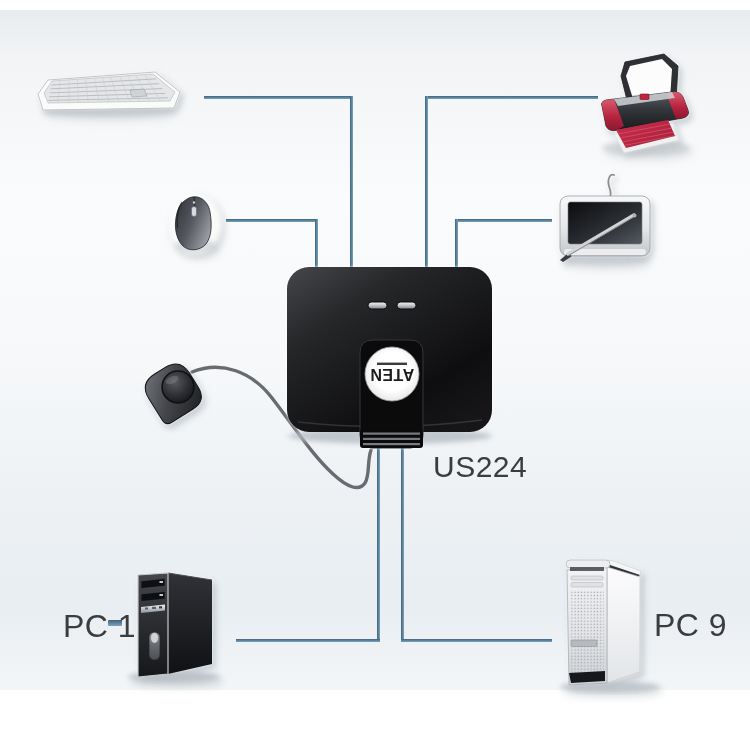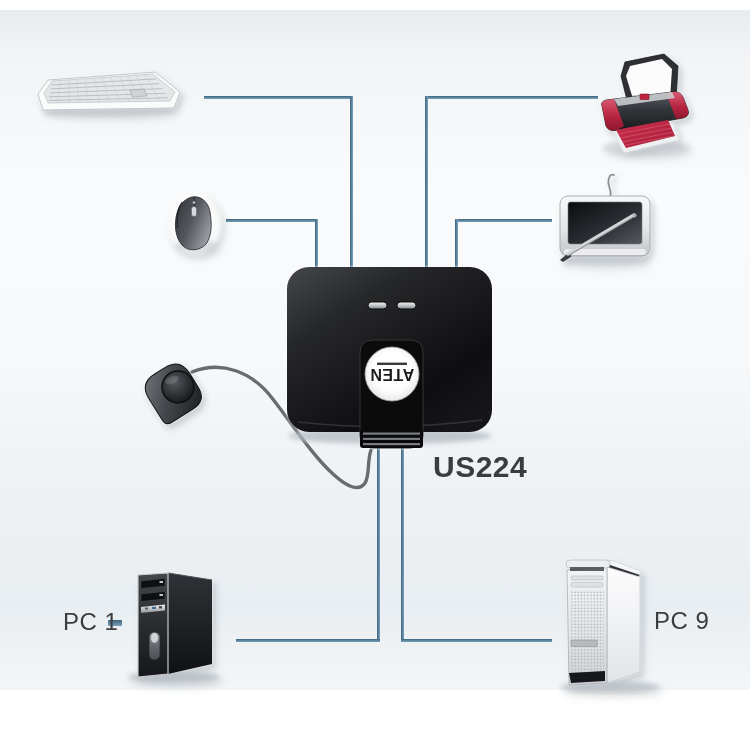--- a/index.html
+++ b/index.html
@@ -9,21 +9,21 @@
     background:linear-gradient(180deg,#e8ecef 0%,#f2f4f6 7%,#fafbfc 28%,#f6f8fa 52%,
                #edf1f4 72%,#e9eef2 88%,#f3f6f8 100%);}
   .h-line{position:absolute;height:3px;background:linear-gradient(180deg,#40627b 0%,#5d87a2 55%,#7ba2ba 100%);}
   .v-line{position:absolute;width:3px;background:linear-gradient(90deg,#40627b 0%,#5d87a2 55%,#7ba2ba 100%);}
   .stub{position:absolute;background:linear-gradient(180deg,#40627b,#7ba2ba);border-radius:1px;}
   .dev{position:absolute;filter:drop-shadow(0 0 1.5px rgba(255,255,255,.9))
         drop-shadow(3px 4px 3px rgba(96,108,120,.30));}
   .flat{position:absolute;}
   .lbl{position:absolute;color:#3b3c3e;letter-spacing:.5px;line-height:1;}
   .lbl-model{font-size:30px;}
-  .lbl-pc{font-size:24px;}
+  .lbl-pc{font-size:32px;}
 </style>
 </head>
 <body>
 
 <div class="canvas">
 
   <div class="bg-panel"></div>
 
   <svg width="0" height="0" style="position:absolute" aria-hidden="true">
     <defs>
@@ -236,17 +236,17 @@
     <rect x="95" y="180.5" width="57" height="2.2" fill="#85888c" opacity="0.9"></rect>
     <rect x="95" y="185.8" width="57" height="2.2" fill="#85888c" opacity="0.9"></rect>
     <rect x="95" y="191" width="57" height="2.2" fill="#85888c" opacity="0.9"></rect>
     <circle cx="124" cy="122" r="27" fill="url(#logoGrad)" stroke="#9fa1a4" stroke-width="0.8"></circle>
     <g transform="rotate(180 124 122)">
       <text x="124" y="127" text-anchor="middle" font-family="Liberation Sans, sans-serif" font-size="16" font-weight="bold" fill="#1c1c1e" letter-spacing="0.5">ATEN</text>
       <rect x="109" y="131" width="30" height="2.4" fill="#3a3a3c"></rect>
     </g>
   </svg>
 
-  <div class="lbl lbl-model" style="left:433px;top:452px;font-weight:bold;">US224</div>
+  <div class="lbl lbl-model" style="left:433px;top:452px;">US224</div>
   <div class="lbl lbl-pc" style="left:63px;top:610px;">PC 1</div>
   <div class="lbl lbl-pc" style="left:654px;top:609px;">PC 9</div>
 
 </div>
 
 </body></html>

